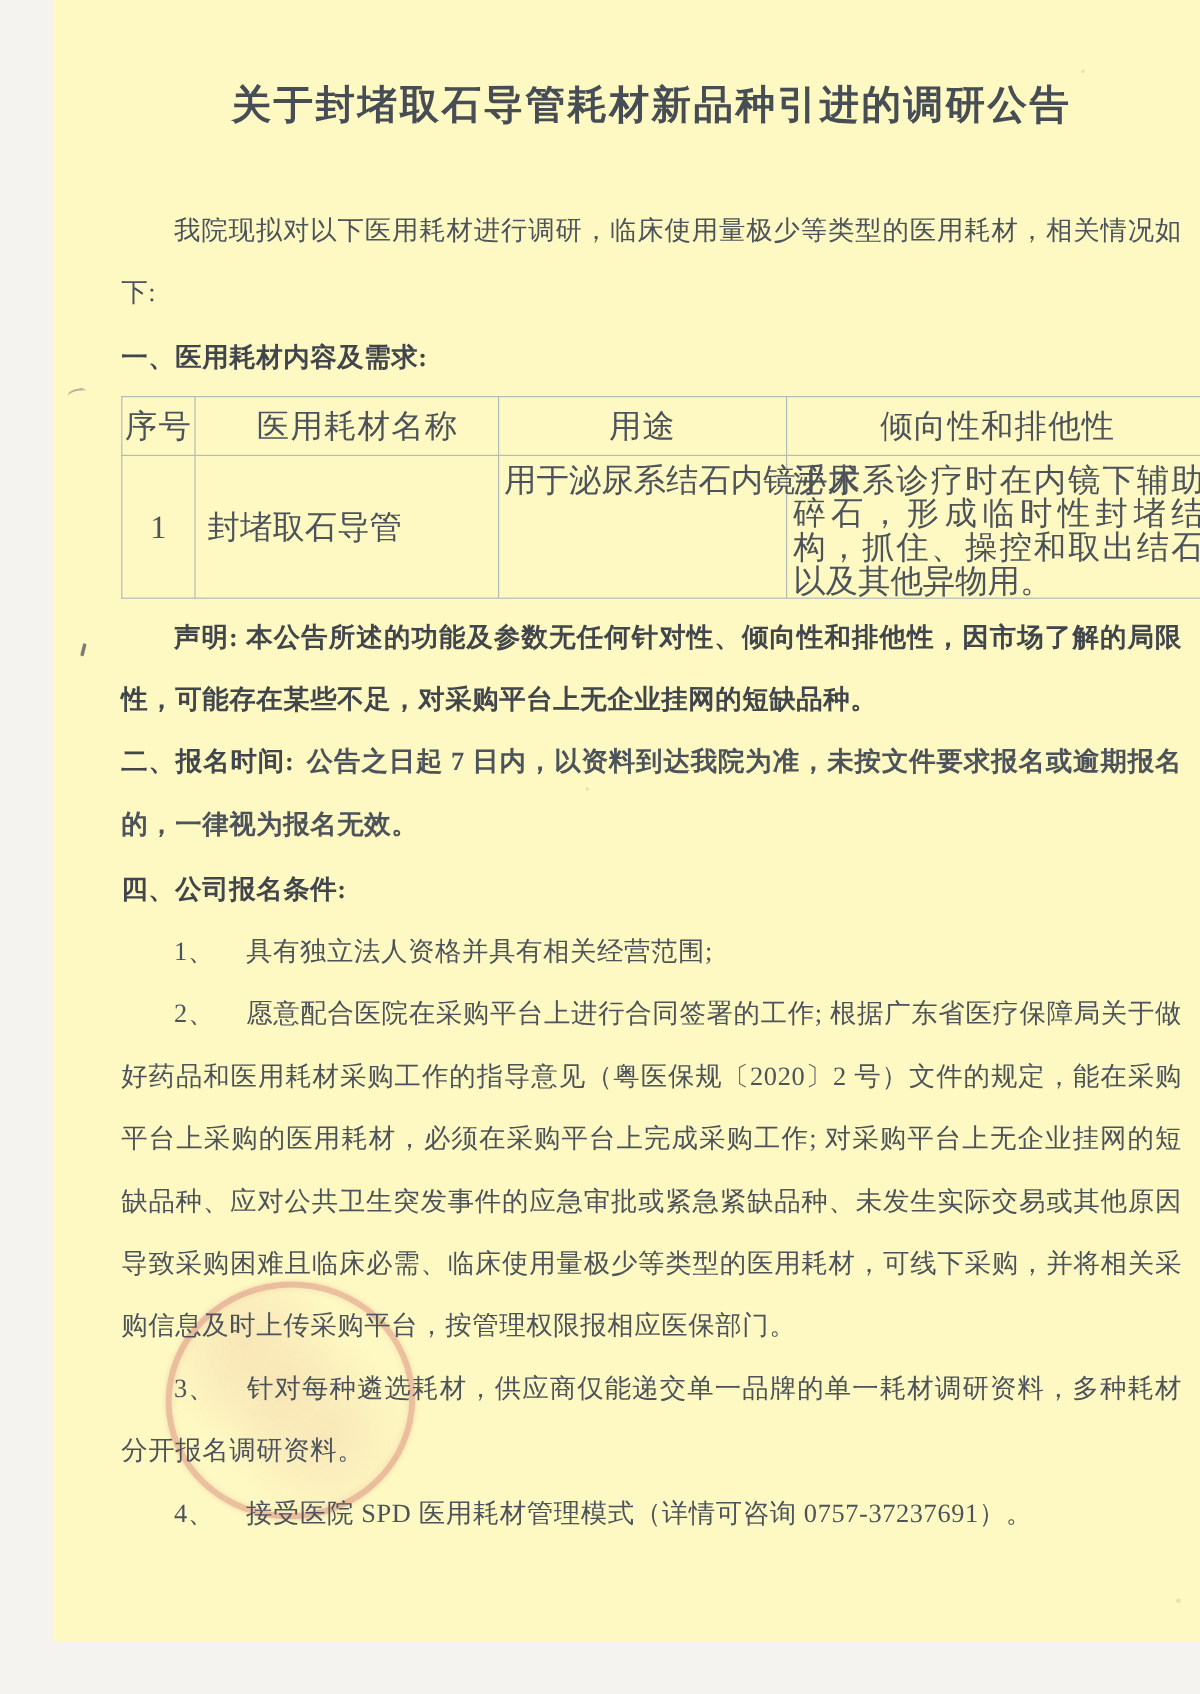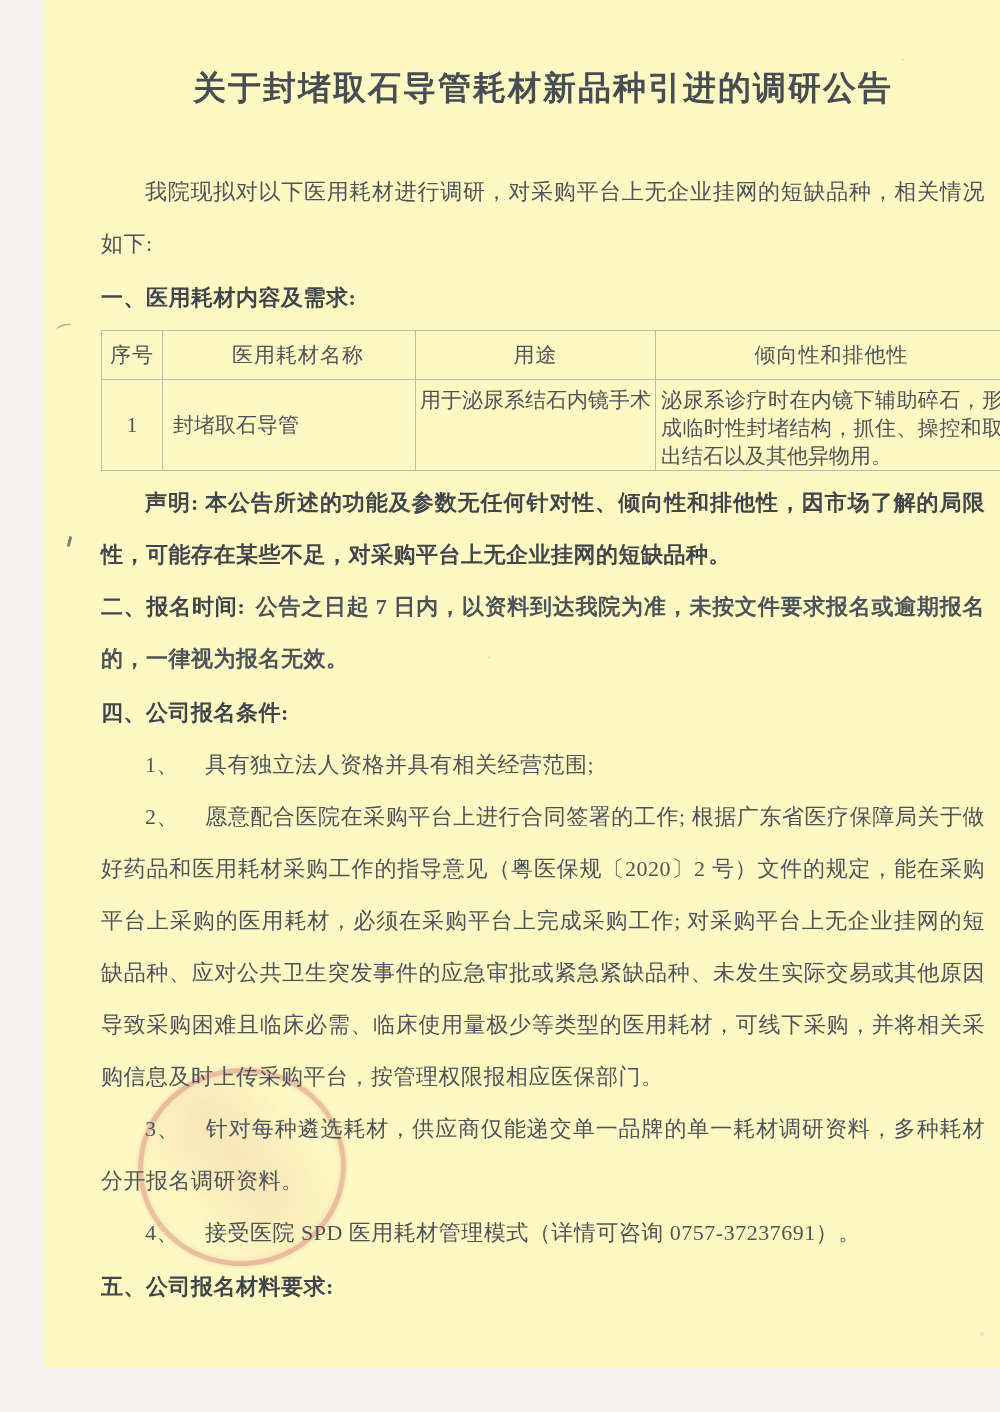--- a/index.html
+++ b/index.html
@@ -53,21 +53,21 @@
 
   table.doc-table {
     width: 100%;
     border-collapse: collapse;
     margin: 6px 0 6px 0;
     table-layout: fixed;
   }
   table.doc-table th, table.doc-table td {
     border: 1.6px solid #b3bcb7;
     font-weight: normal;
-    font-size: 21px;
+    font-size: 27px;
     color: #4d535b;
   }
   th.c1, td.c1 { width: 58px; }
   th.c2, td.c2 { width: 232px; padding-left: 19px; }
   th.c3, td.c3 { width: 237px; }
   th.c4, td.c4 { width: 349px; }
   table.doc-table th {
     height: 46px;
     text-align: center;
     vertical-align: middle;
@@ -125,21 +125,21 @@
   <div class="mark1"></div>
   <div class="mark2"></div>
   <div class="speck sp1"></div>
   <div class="speck sp2"></div>
   <div class="speck sp3"></div>
 
   <div class="content">
 
     <h1 class="title">关于封堵取石导管耗材新品种引进的调研公告</h1>
 
-    <p class="para indent">我院现拟对以下医用耗材进行调研，对采购平台上无企业挂网的短缺品种，相关情况如下:</p>
+    <p class="para indent">我院现拟对以下医用耗材进行调研，临床使用量极少等类型的医用耗材，相关情况如下:</p>
 
     <p class="para heading bold-hei">一、医用耗材内容及需求:</p>
 
     <table class="doc-table">
       <thead>
         <tr>
           <th class="c1">序号</th>
           <th class="c2">医用耗材名称</th>
           <th class="c3">用途</th>
           <th class="c4">倾向性和排他性</th>
@@ -163,16 +163,15 @@
     <p class="para heading bold-hei">四、公司报名条件:</p>
 
     <p class="para indent"><span class="num">1、</span><span>具有独立法人资格并具有相关经营范围;</span></p>
 
     <p class="para indent"><span class="num">2、</span><span>愿意配合医院在采购平台上进行合同签署的工作; 根据广东省医疗保障局关于做好药品和医用耗材采购工作的指导意见（粤医保规〔2020〕2 号）文件的规定，能在采购平台上采购的医用耗材，必须在采购平台上完成采购工作; 对采购平台上无企业挂网的短缺品种、应对公共卫生突发事件的应急审批或紧急紧缺品种、未发生实际交易或其他原因导致采购困难且临床必需、临床使用量极少等类型的医用耗材，可线下采购，并将相关采购信息及时上传采购平台，按管理权限报相应医保部门。</span></p>
 
     <p class="para indent"><span class="num">3、</span><span>针对每种遴选耗材，供应商仅能递交单一品牌的单一耗材调研资料，多种耗材分开报名调研资料。</span></p>
 
     <p class="para indent"><span class="num">4、</span><span>接受医院 SPD 医用耗材管理模式（详情可咨询 0757-37237691）。</span></p>
 
-    <p class="para heading bold-hei">五、公司报名材料要求:</p>
 
   </div>
 </div>
 
 </body></html>

